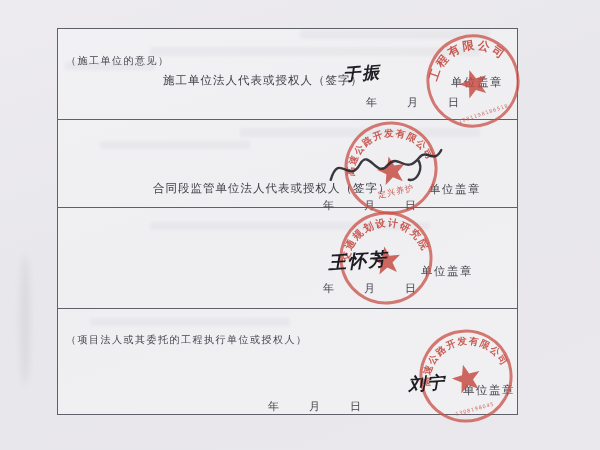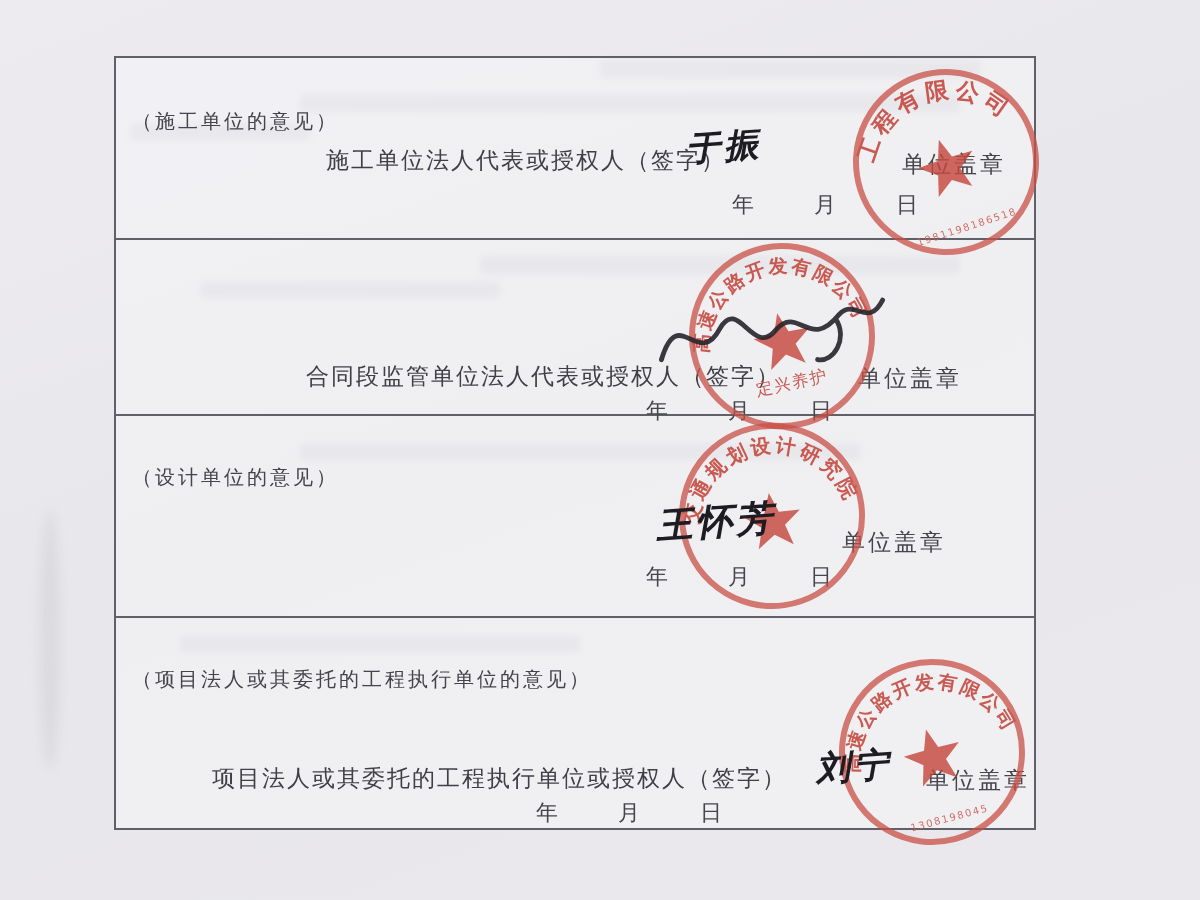--- a/index.html
+++ b/index.html
@@ -115,41 +115,39 @@
         <polygon class="star" points="60,46 64.4,58 77.1,58.4 67,66.3 70.6,78.6 60,71.4 49.4,78.6 53,66.3 42.9,58.4 55.6,58"></polygon>
         <text class="arc-text" style="font-size:11.5px;letter-spacing:1.5px;"><textPath href="#arc2" xlink:href="#arc2" startOffset="50%" text-anchor="middle">高速公路开发有限公司</textPath></text>
         <text class="inner-text" x="60" y="92" text-anchor="middle">定兴养护</text>
       </svg>
       <svg class="squiggle" style="left:262px;top:22px;transform:rotate(-3deg);" width="130" height="48" viewBox="0 0 130 48">
         <path d="M10,36 C20,8 28,42 40,22 C50,6 56,38 68,24 C80,12 84,36 100,18 C108,10 114,26 122,12 M98,20 C104,30 96,42 88,40" fill="none" stroke="#26242a" stroke-width="2.4" stroke-linecap="round" opacity="0.9"></path>
       </svg>
     </div>
 
     <div class="row row3 bordered">
-      <div class="heading">（设计单位的意见）</div>
       <div class="hand-sig" style="left:270px;top:42px;font-size:18px;">王怀芳</div>
       <div class="seal-caption" style="left:363px;top:57px;">单位盖章</div>
       <div class="date-line" style="left:265px;top:74px;">
         <span>年</span>
         <span>月</span>
         <span>日</span>
       </div>
       <svg class="seal" style="left:278px;top:1px;transform:rotate(-8deg);" width="100" height="100" viewBox="0 0 120 120">
         <defs>
             <path id="arc3" d="M 14,68 A 46,46 0 1 1 106,68" fill="none"></path>
           </defs>
         <circle class="ring" cx="60" cy="60" r="54"></circle>
         <polygon class="star" points="60,46 64.4,58 77.1,58.4 67,66.3 70.6,78.6 60,71.4 49.4,78.6 53,66.3 42.9,58.4 55.6,58"></polygon>
         <text class="arc-text" style="font-size:12px;letter-spacing:2px;"><textPath href="#arc3" xlink:href="#arc3" startOffset="50%" text-anchor="middle">交通规划设计研究院</textPath></text>
       </svg>
     </div>
 
     <div class="row row4">
-      <div class="heading">（项目法人或其委托的工程执行单位的意见）</div>
-      <div class="sig-label" style="left:48px;top:74px;">项目法人或其委托的工程执行单位或授权人（签字）</div>
+      <div class="heading">（项目法人或其委托的工程执行单位或授权人）</div>
       <div class="hand-sig" style="left:350px;top:64px;">刘宁</div>
       <div class="seal-caption" style="left:405px;top:75px;">单位盖章</div>
       <div class="date-line" style="left:210px;top:91px;">
         <span>年</span>
         <span>月</span>
         <span>日</span>
       </div>
       <svg class="seal" style="left:358px;top:18px;transform:rotate(-15deg);" width="100" height="100" viewBox="0 0 120 120">
         <defs>
             <path id="arc4" d="M 14,68 A 46,46 0 1 1 106,68" fill="none"></path>

